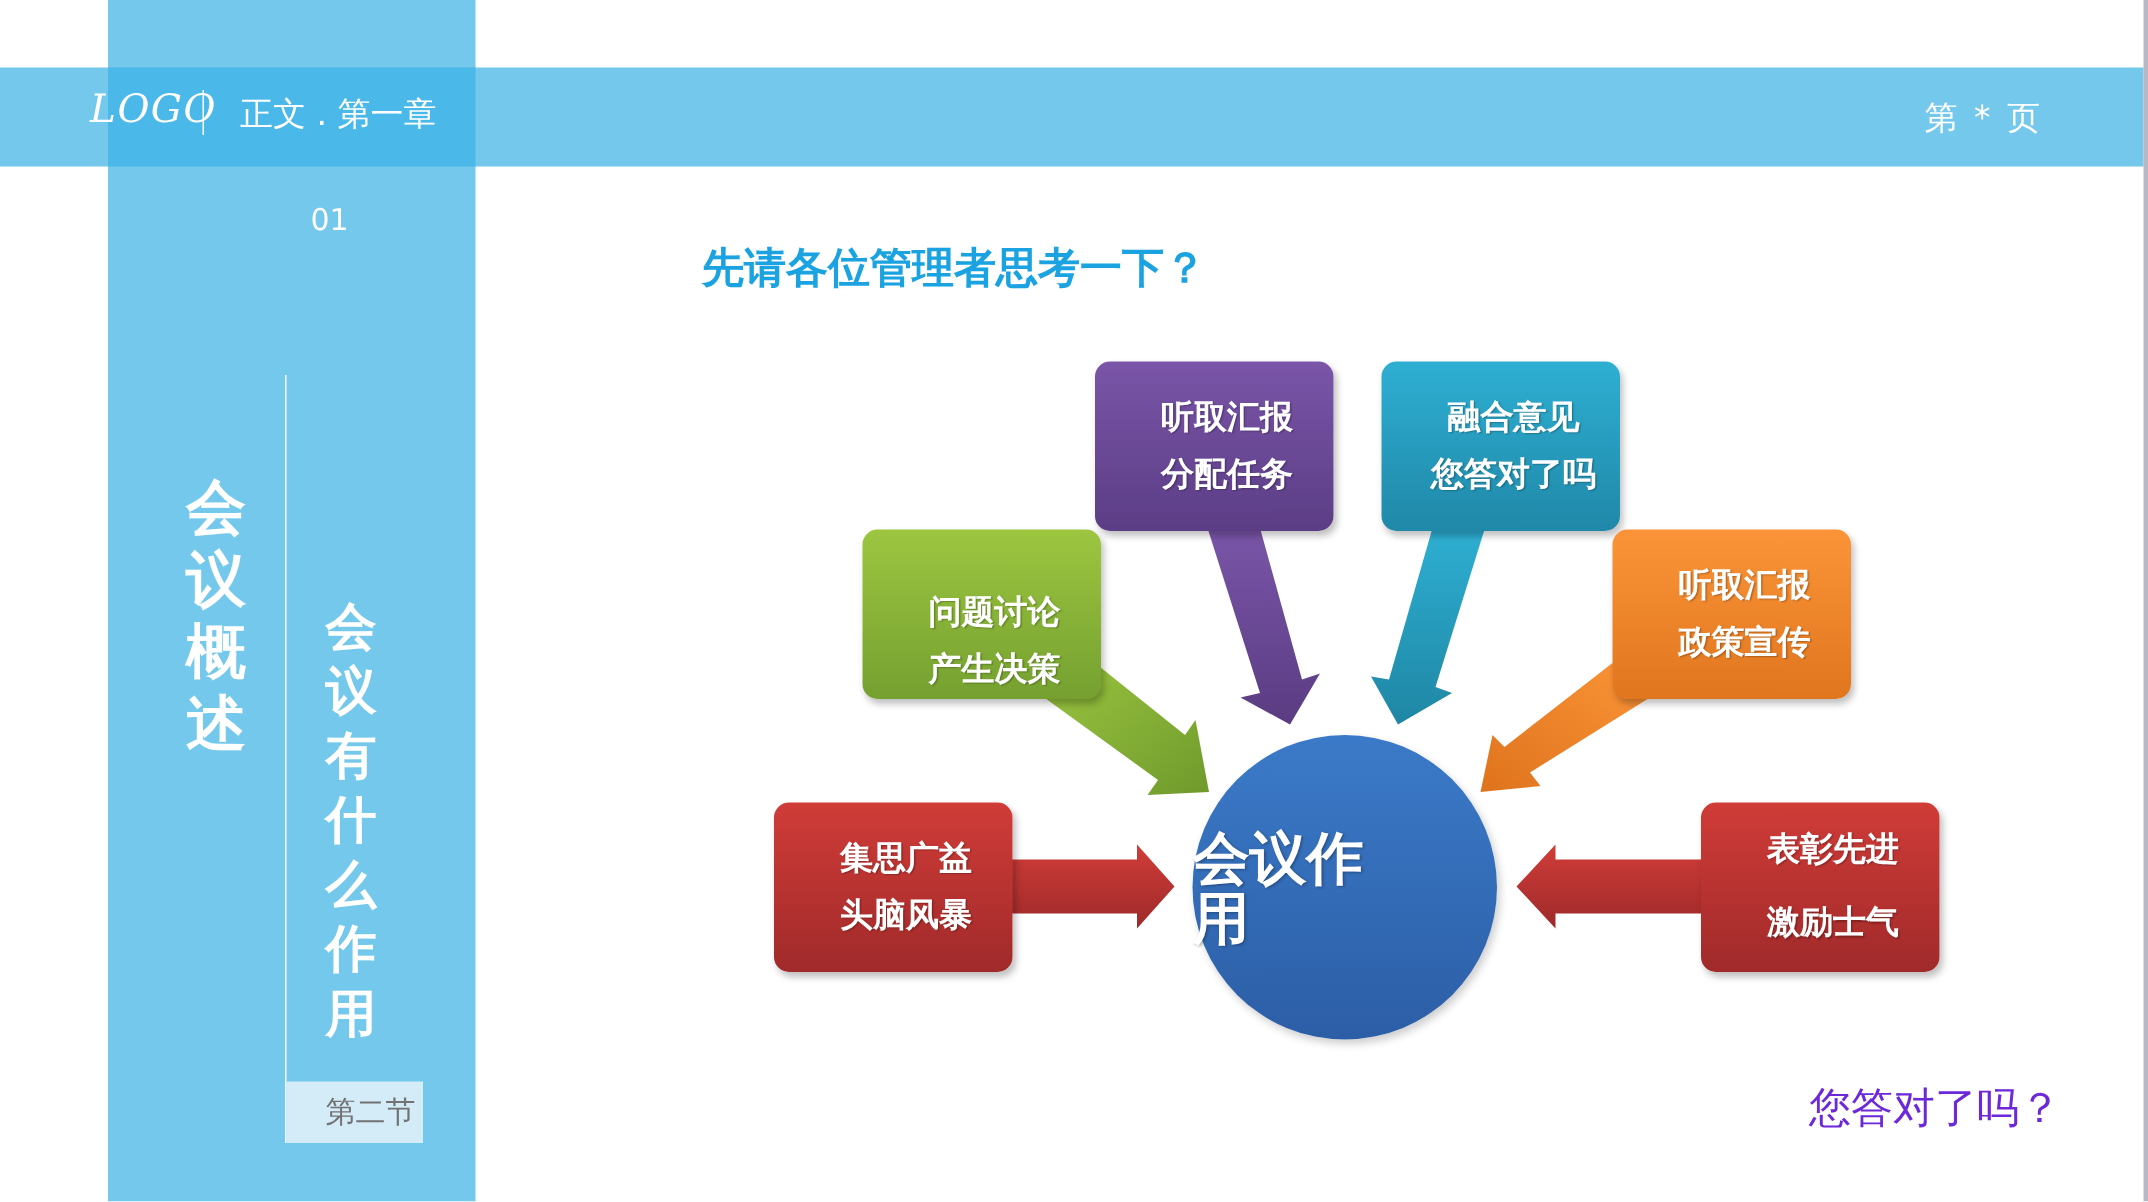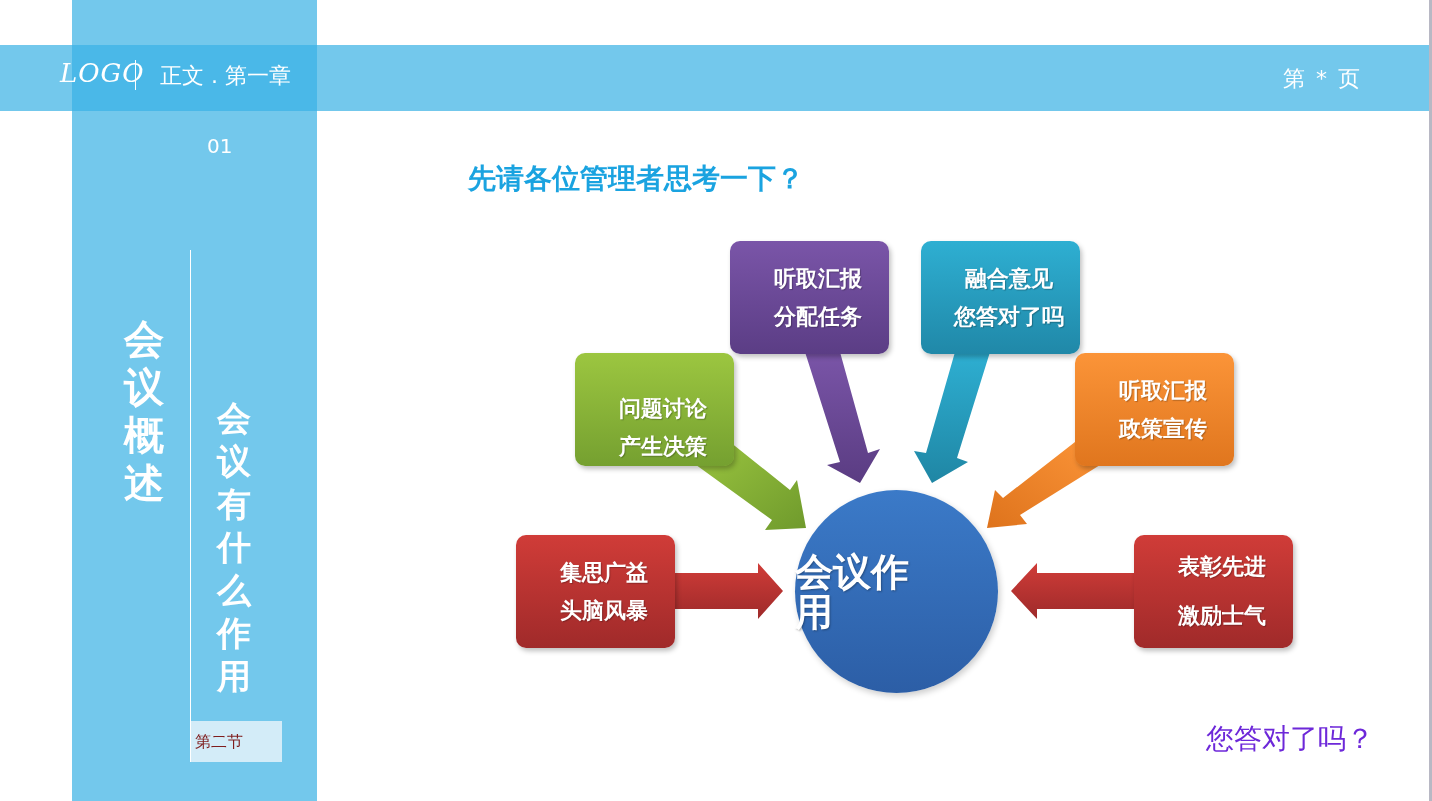--- a/index.html
+++ b/index.html
@@ -35,22 +35,22 @@
     position: absolute; left: 122px; top: 315px; width: 44px;
     font-size: 40px; font-weight: bold; color: #ffffff; line-height: 48px; text-align: center;
   }
   .v-divider { position: absolute; left: 190px; top: 250px; width: 1px; height: 512px; background: #ffffff; }
   .subsection-title-v {
     position: absolute; left: 213px; top: 397px; width: 42px;
     font-size: 34px; font-weight: bold; color: #ffffff; line-height: 43px; text-align: center;
   }
   .section-tag {
     position: absolute; left: 191px; top: 721px; width: 91px; height: 41px;
-    background: #d3ecf8; color: #7f1d1d; font-size: 16px; line-height: 41px;
-    padding-left: 4px; box-sizing: border-box;
+    background: #d3ecf8; color: #737373; font-size: 20px; line-height: 41px;
+    padding-left: 26px; box-sizing: border-box;
   }
   .question {
     position: absolute; left: 448px; top: 160px; font-size: 28px; font-weight: bold; color: #1aa3e0; margin-left: 20px;
   }
   .answer {
     position: absolute; left: 1193px; top: 720px; font-size: 28px; font-weight: normal; color: #6d28d9; margin-left: 13px;
   }
   .arrows { position: absolute; left: 0; top: 0; }
   .box {
     position: absolute; width: 142px; height: 113px; border-radius: 10px;

